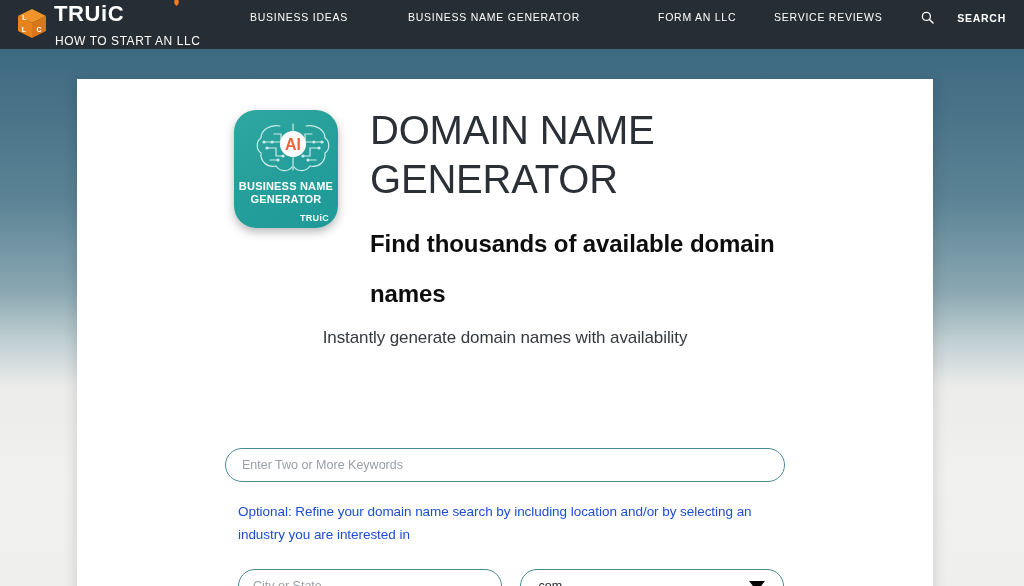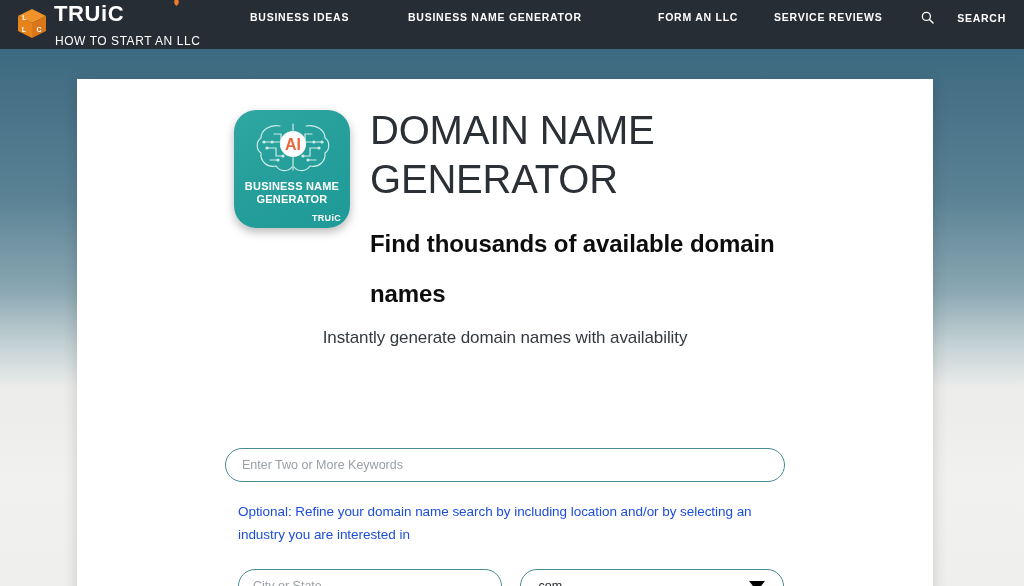--- a/index.html
+++ b/index.html
@@ -93,21 +93,21 @@
     left: 225px; top: 0;
     height: 49px;
     width: 700px;
     display: flex;
     align-items: center;
   }
 
   .nav-item {
     color: #ffffff;
     font-size: 10.5px;
-    font-weight: 700;
+    font-weight: 400;
     letter-spacing: 0.75px;
     white-space: nowrap;
     cursor: pointer;
     position: absolute;
     top: 11px;
   }
   .nav-item:nth-child(1) { left: 25px; }
   .nav-item:nth-child(2) { left: 183px; }
   .nav-item:nth-child(3) { left: 405px; padding-left: 28px; }
   .nav-item:nth-child(4) { left: 549px; }
@@ -142,21 +142,21 @@
   
   .hero {
     position: absolute;
     left: 0; top: 0;
     width: 856px;
   }
 
   .app-tile {
     position: absolute;
     left: 157px; top: 31px;
-    width: 116px; height: 118px;
+    width: 104px; height: 118px;
     border-radius: 22px;
     background: linear-gradient(150deg, #2fa8a3 0%, #27a09c 40%, #1f9a98 100%);
     box-shadow: 0 4px 10px rgba(0,0,0,0.28);
     overflow: hidden;
   }
 
   .tile-brain { position: absolute; left: 16px; top: 10px; width: 86px; height: 56px; }
 
   .tile-title {
     position: absolute;

